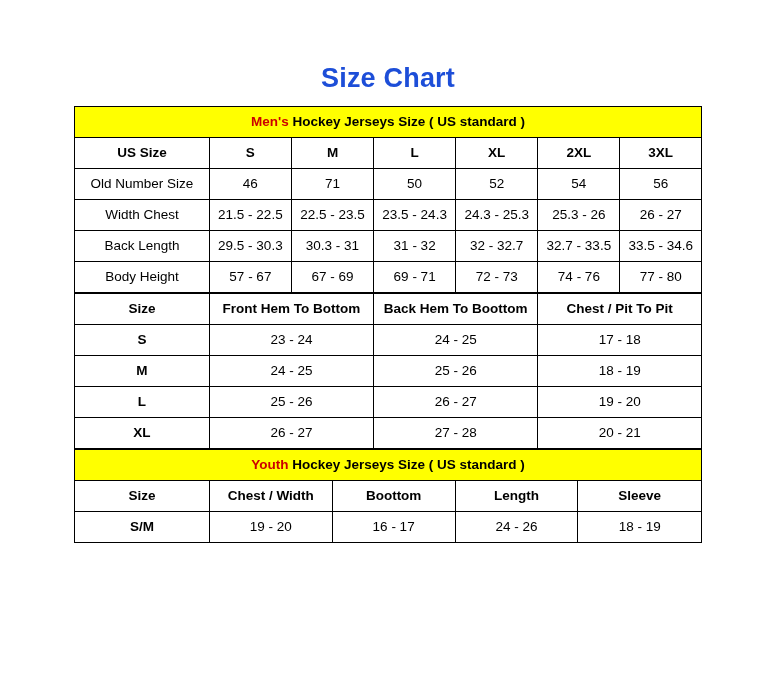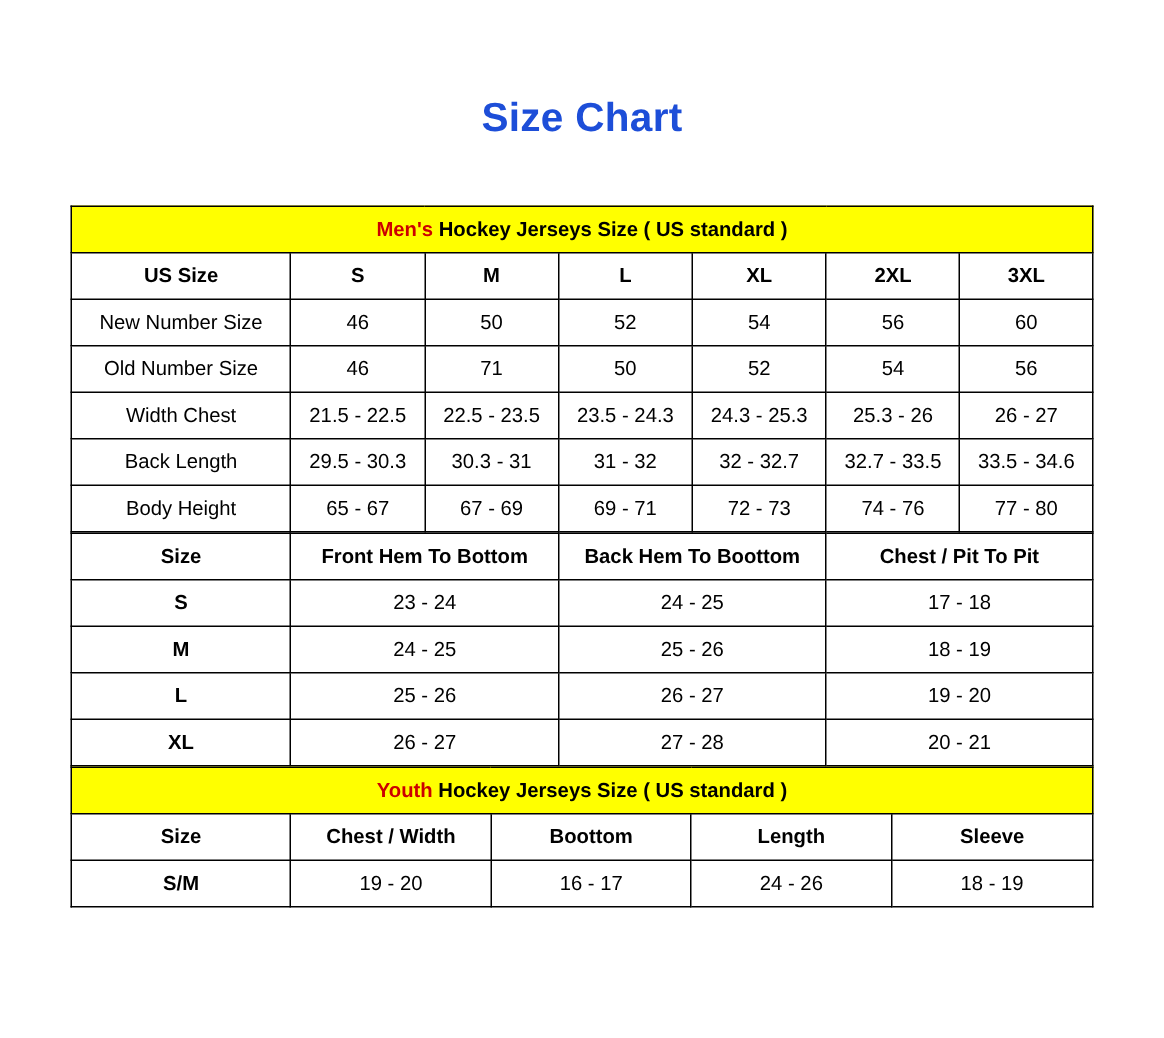--- a/index.html
+++ b/index.html
@@ -24,22 +24,22 @@
     text-align: center;
     color: #1d4ed8;
     font-size: 27px;
     font-weight: bold;
     letter-spacing: 0.2px;
     padding-top: 64px;
     padding-bottom: 0;
     line-height: 1.1;
   }
   .tables-wrap {
-    margin: 43px auto 0 auto;
-    width: 682px;
+    margin: 12px auto 0 auto;
+    width: 628px;
   }
   table.size-table {
     border-collapse: collapse;
     width: 100%;
     table-layout: fixed;
   }
   table.size-table td {
     border: 1px solid #000000;
     text-align: center;
     vertical-align: middle;
@@ -91,29 +91,20 @@
         <tr>
           <td class="hdr">US Size</td>
           <td class="hdr">S</td>
           <td class="hdr">M</td>
           <td class="hdr">L</td>
           <td class="hdr">XL</td>
           <td class="hdr">2XL</td>
           <td class="hdr">3XL</td>
         </tr>
         <tr>
-          <td class="rowlabel">New Number Size</td>
-          <td>46</td>
-          <td>50</td>
-          <td>52</td>
-          <td>54</td>
-          <td>56</td>
-          <td>60</td>
-        </tr>
-        <tr>
           <td class="rowlabel">Old Number Size</td>
           <td>46</td>
           <td>71</td>
           <td>50</td>
           <td>52</td>
           <td>54</td>
           <td>56</td>
         </tr>
         <tr>
           <td class="rowlabel">Width Chest</td>
@@ -128,21 +119,21 @@
           <td class="rowlabel">Back Length</td>
           <td>29.5 - 30.3</td>
           <td>30.3 - 31</td>
           <td>31 - 32</td>
           <td>32 - 32.7</td>
           <td>32.7 - 33.5</td>
           <td>33.5 - 34.6</td>
         </tr>
         <tr>
           <td class="rowlabel">Body Height</td>
-          <td>65 - 67</td>
+          <td>57 - 67</td>
           <td>67 - 69</td>
           <td>69 - 71</td>
           <td>72 - 73</td>
           <td>74 - 76</td>
           <td>77 - 80</td>
         </tr>
       </tbody>
     </table>
 
     <table class="size-table">

